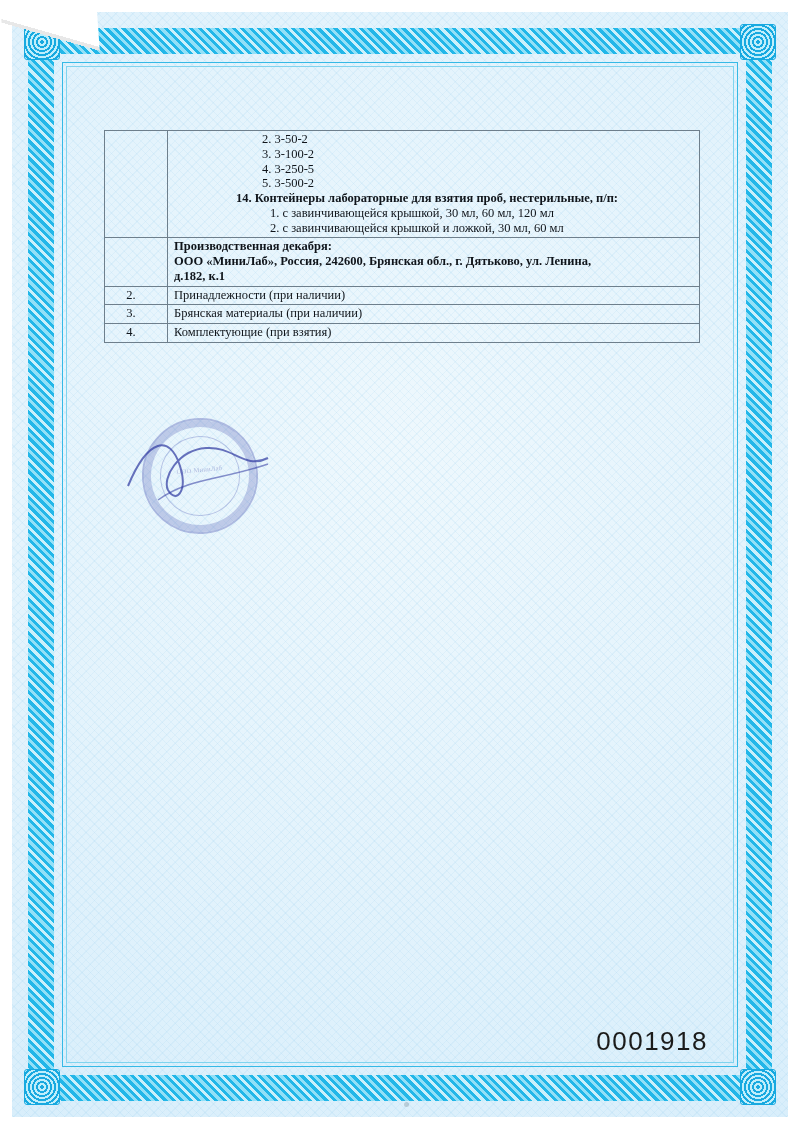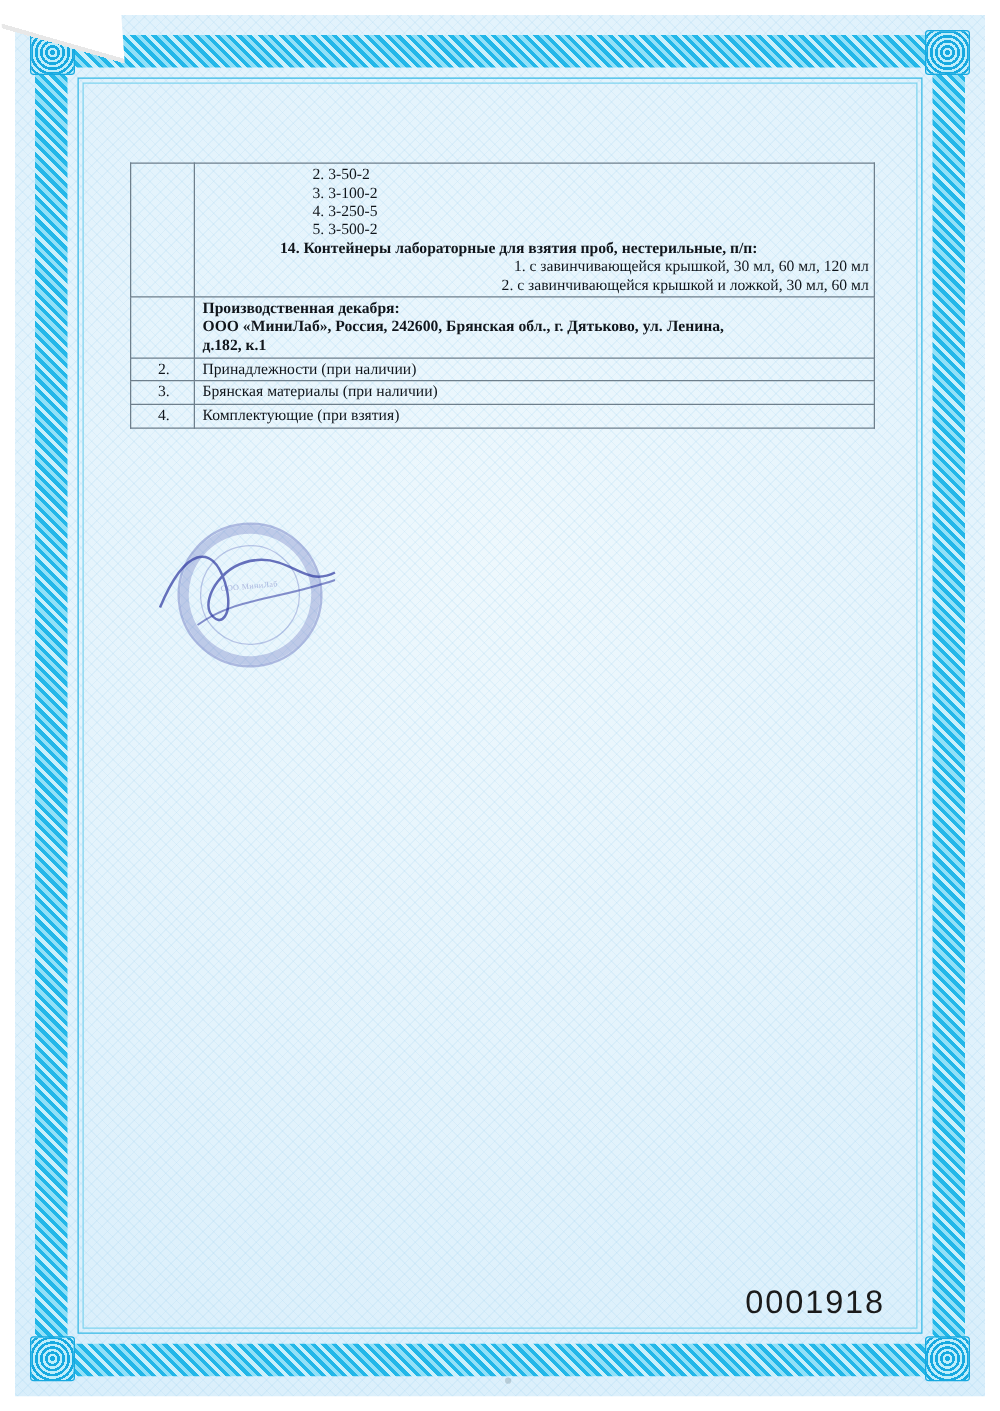--- a/index.html
+++ b/index.html
@@ -92,34 +92,34 @@
   }
 
   table.doc-table {
     width: 100%;
     border-collapse: collapse;
     table-layout: fixed;
   }
   table.doc-table td {
     border: 1px solid #6e7f8c;
     vertical-align: top;
-    padding: 1px 4px 2px 6px;
+    padding: 1px 16px 2px 6px;
     font-size: 12.5px;
     line-height: 1.18;
     color: #10151b;
   }
   td.num-col {
     width: 40px;
     text-align: center;
     font-size: 12.5px;
     padding-top: 2px;
   }
   .line { white-space: nowrap; }
   .indent-1 { padding-left: 88px; }
-  .indent-2 { padding-left: 96px; text-align: right; }
+  .indent-2 { padding-left: 96px; }
   .bold { font-weight: bold; font-family: Liberation Serif, serif; }
   .center-ish { padding-left: 62px; }
 
   
   #sign-block {
     position: absolute;
     left: 104px;
     top: 396px;
     width: 420px;
   }

